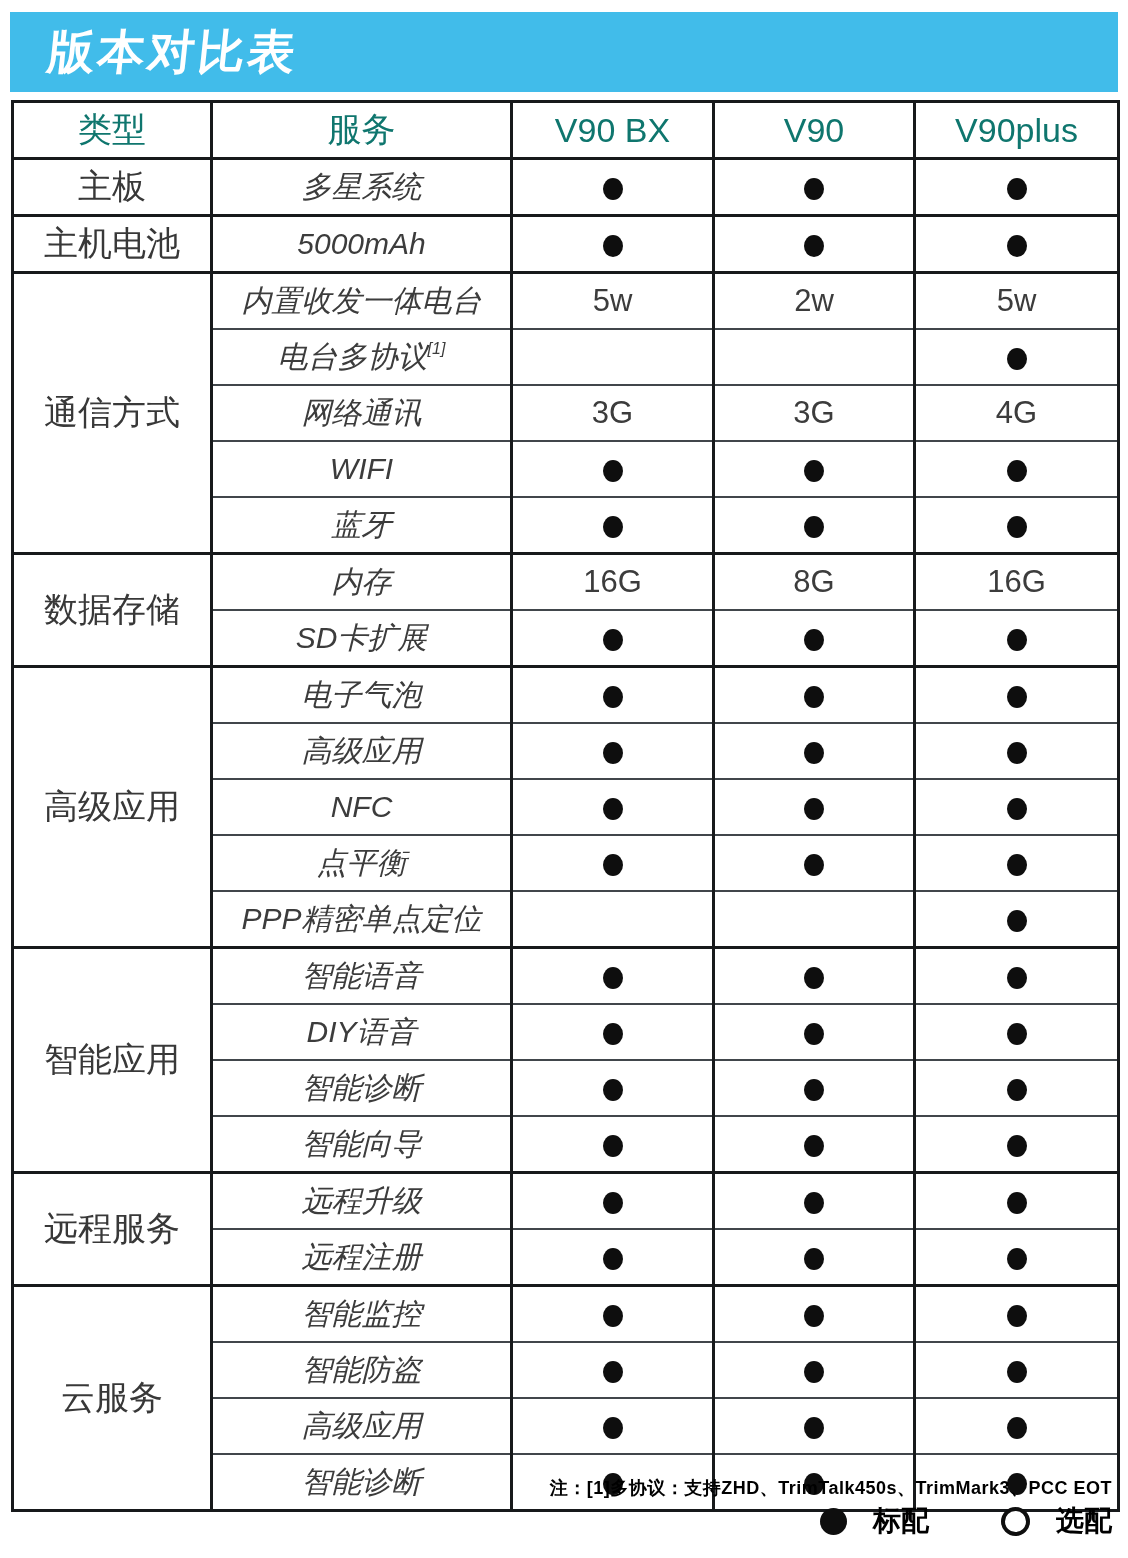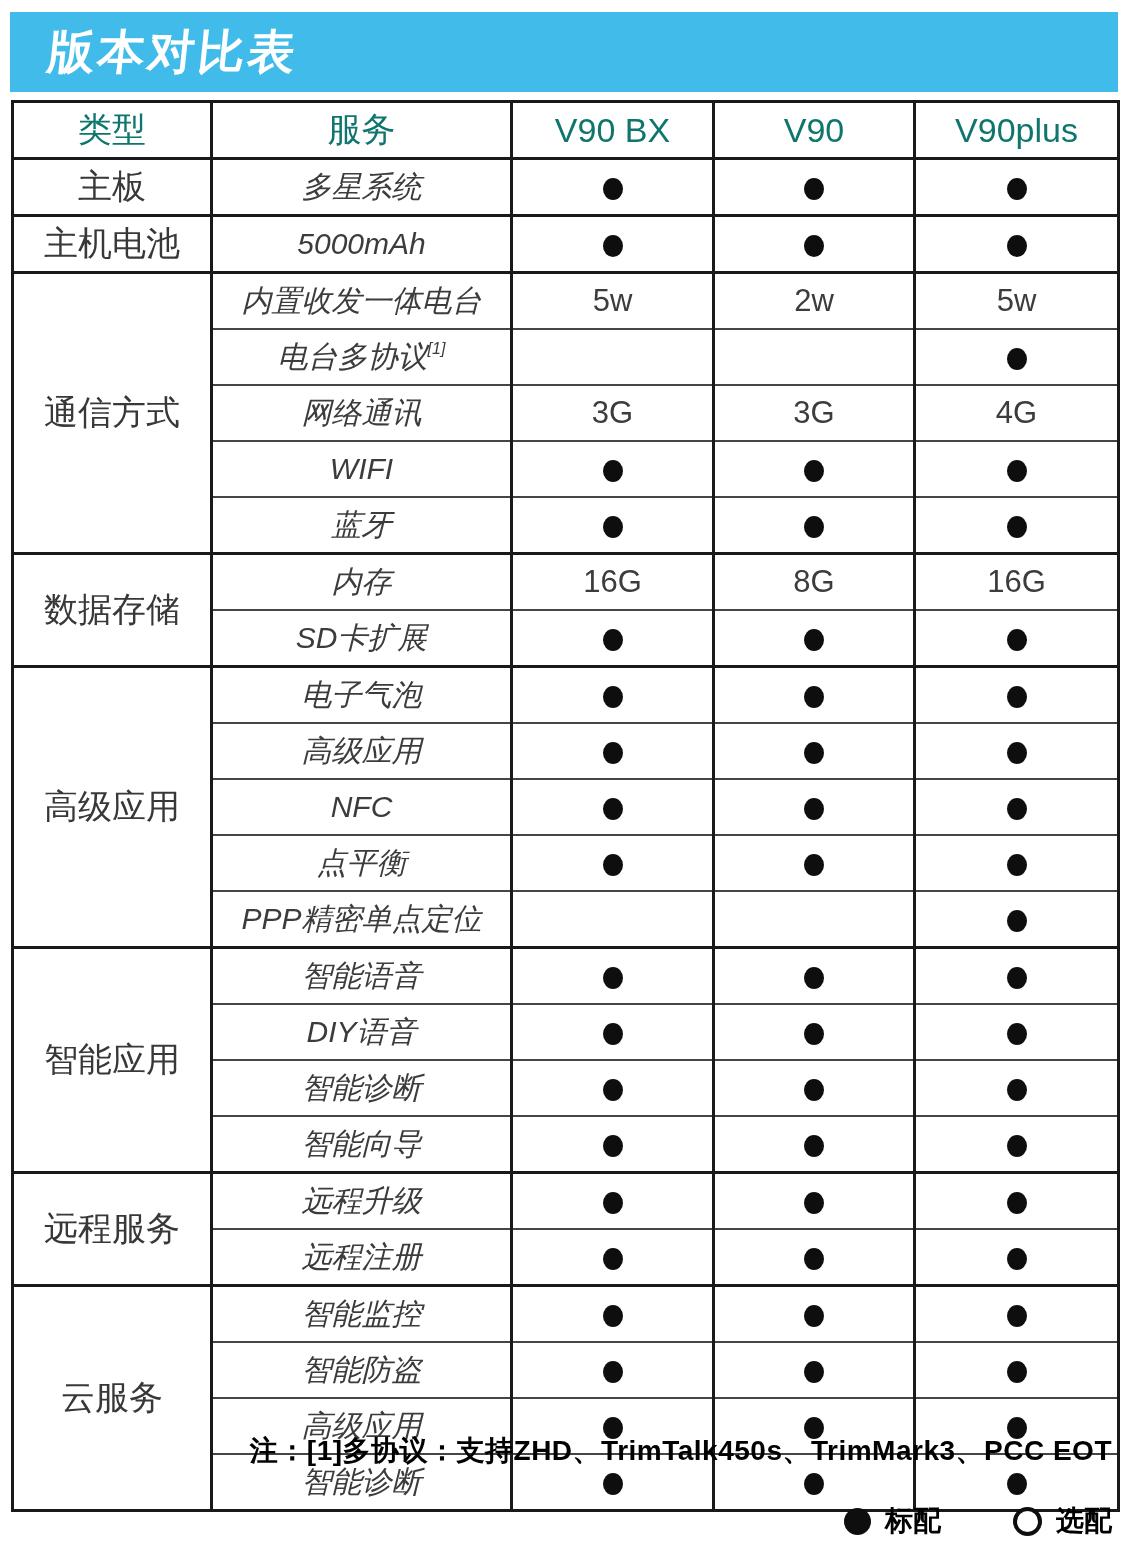--- a/index.html
+++ b/index.html
@@ -32,30 +32,30 @@
   .cmp tr.section-start td{border-top:3px solid #17191b;}
   .cmp td.type{font-size:34px;color:#383838;}
   .cmp td.service{font-size:30px;color:#3c3c3c;font-style:italic;}
   .cmp td.value{font-size:31px;color:#3c3c3c;}
   .cmp td.service sup{font-size:16px;vertical-align:13px;letter-spacing:0;}
   .fdot{
     display:inline-block;width:20px;height:22px;border-radius:50%;
     background:#0e0e0e;vertical-align:middle;
   }
   .footnote{
-    position:absolute;right:16px;top:1432px;
-    font-size:28px;font-weight:bold;color:#000000;
+    position:absolute;right:16px;top:1476px;
+    font-size:18px;font-weight:bold;color:#000000;
     letter-spacing:0.5px;white-space:nowrap;
   }
   .legend{
     position:absolute;right:16px;top:1502px;
     display:flex;align-items:center;gap:72px;
     font-size:28px;font-weight:bold;color:#000000;
   }
-  .legend-item{display:flex;align-items:center;gap:14px;}
+  .legend-item{display:flex;align-items:center;gap:26px;}
   .ldot{display:inline-block;width:27px;height:27px;border-radius:50%;background:#0e0e0e;}
   .lring{display:inline-block;width:21px;height:21px;border-radius:50%;background:#ffffff;border:4px solid #0e0e0e;}
 </style>
 </head>
 <body>
 
 <div class="title-bar" style="background: rgb(65, 188, 234);">
   <span class="title">版本对比表</span>
 </div>
 

